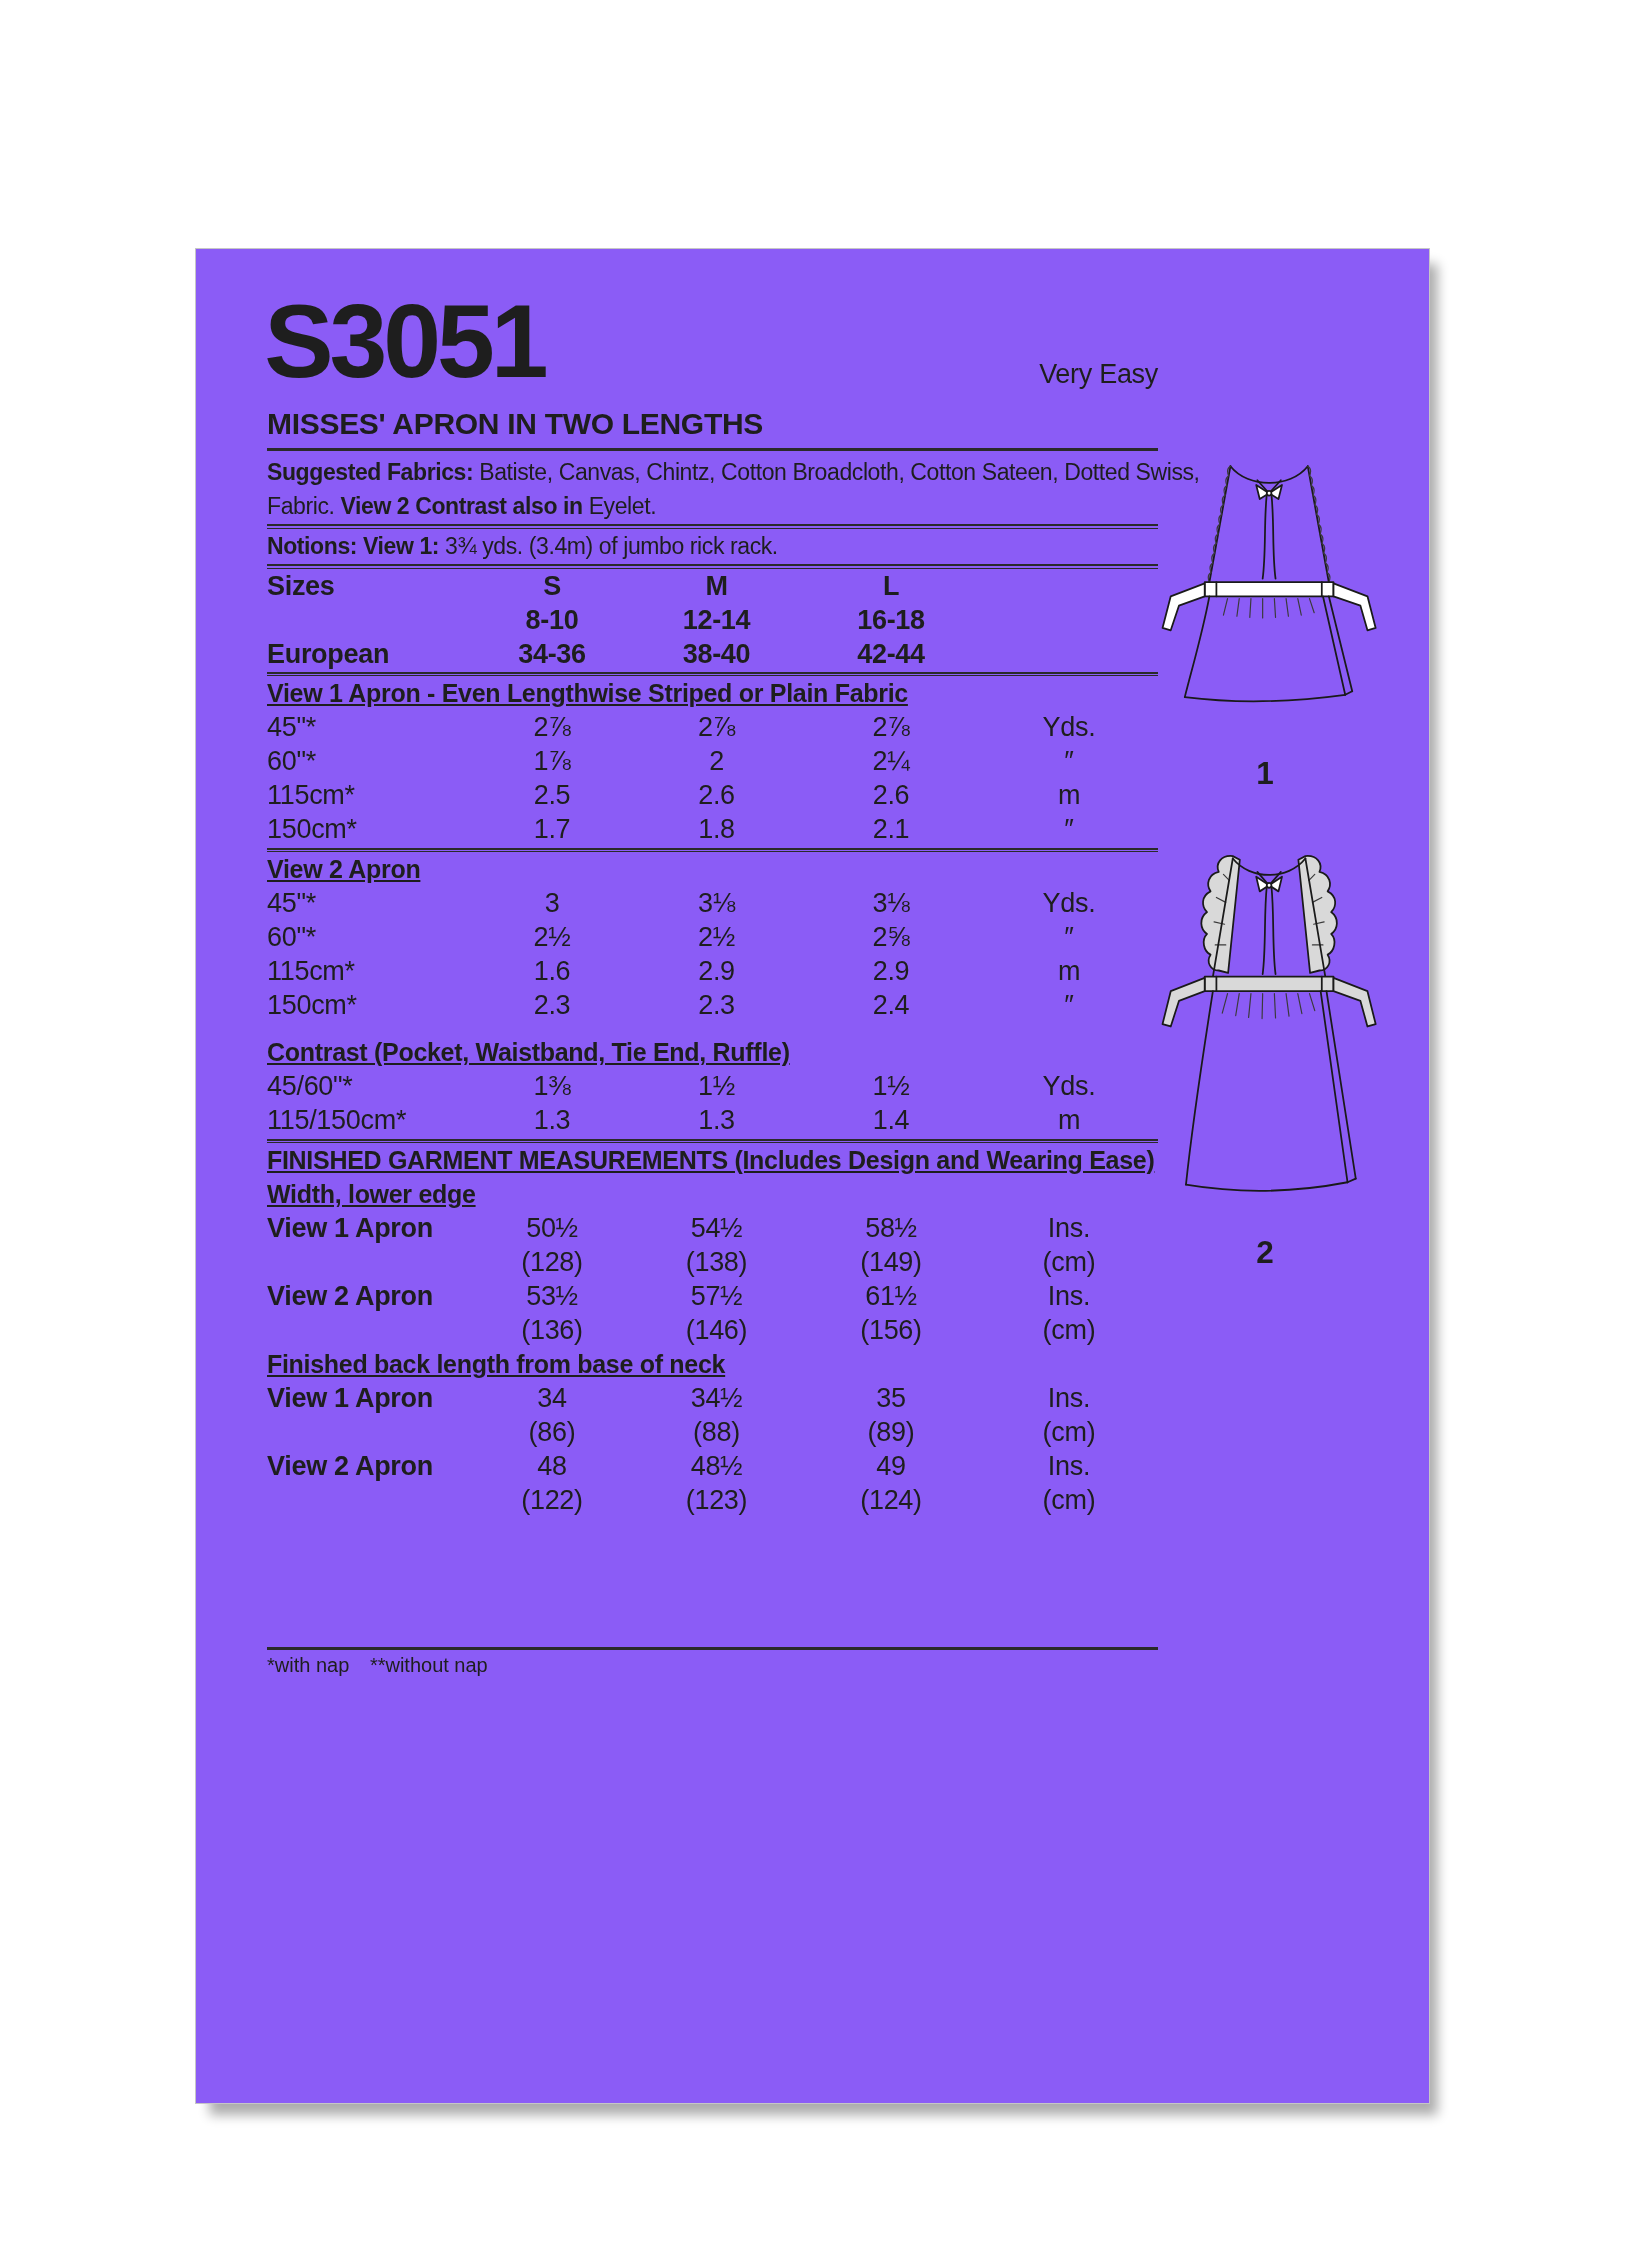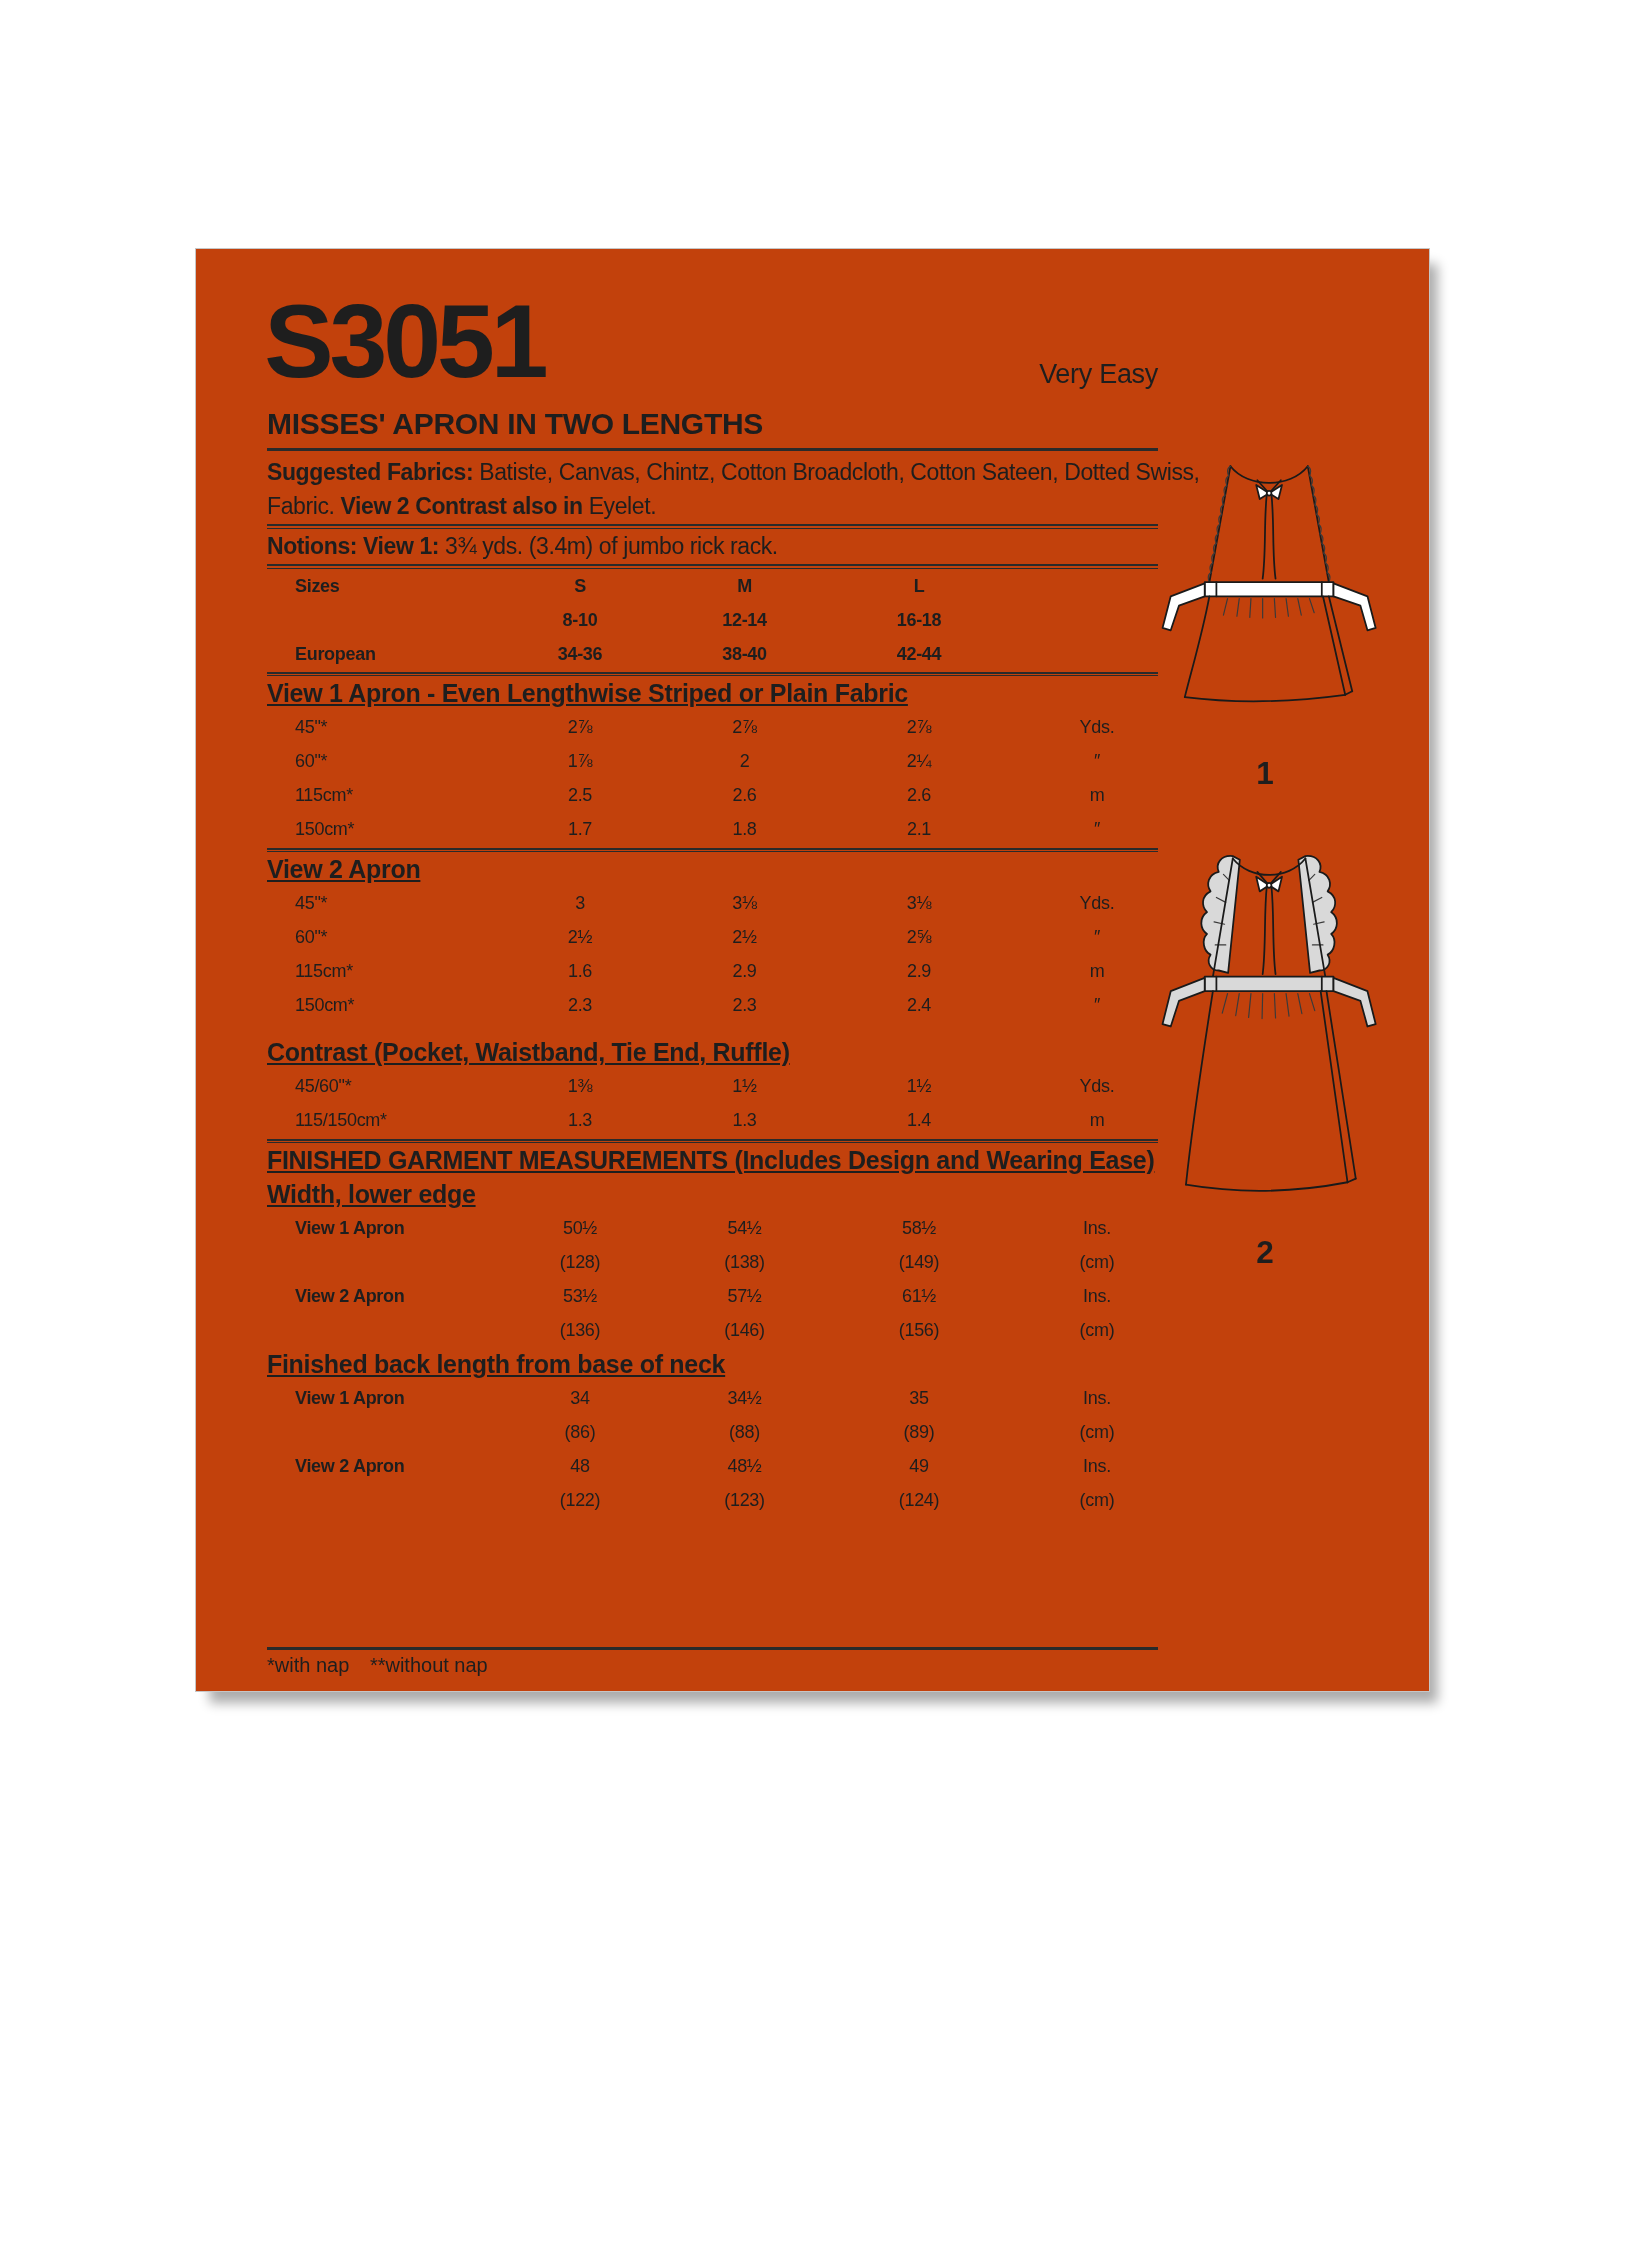--- a/index.html
+++ b/index.html
@@ -2,36 +2,36 @@
 <html style="font-size:11px"><head>
 <meta charset="utf-8">
 <style>
   html,body{margin:0;padding:0;}
   body{
     width:1645px;height:2261px;background:#ffffff;position:relative;
     font-family:"Liberation Sans","DejaVu Sans",sans-serif;color:#1e1e1e;
     -webkit-font-smoothing:antialiased;
   }
   .page{
-    position:absolute;left:195px;top:248px;width:1235px;height:1444px;
-    background:#c2410c;border:1.4px solid #c6c6c6;box-sizing:border-box;
+    position:absolute;left:195px;top:248px;width:1235px;height:1856px;
+    background:#8b5cf6;border:1.4px solid #c6c6c6;box-sizing:border-box;
     box-shadow:11px 13.7px 11px -2.7px rgba(0,0,0,0.33);
   }
   .content{position:absolute;left:71px;top:51px;width:891px;}
   .header{position:relative;height:91px;}
   .code{position:absolute;left:-2.7px;top:-9.6px;font-size:104px;font-weight:bold;letter-spacing:-4.1px;line-height:103px;}
   .very-easy{position:absolute;right:0;bottom:1.4px;font-size:27px;letter-spacing:-0.3px;}
   .title{margin-top:16.4px;font-size:30px;font-weight:bold;letter-spacing:-0.3px;height:34px;line-height:34px;white-space:nowrap;}
   .rule-t{height:3.4px;background:#2a2a2a;margin-top:6.2px;}
   .rule-b{height:3.4px;background:#2a2a2a;}
   .para{margin-top:4.1px;}
   .pline{height:34px;line-height:34px;font-size:23px;letter-spacing:-0.4px;white-space:nowrap;}
   .b{font-weight:bold;}
   .rule-d{margin-top:1.4px;height:1.4px;border-top:2.7px solid #2a2a2a;border-bottom:1.4px solid #2a2a2a;}
-  .row{display:grid;grid-template-columns:206px 158px 171px 178px 178px;height:34px;line-height:34px;font-size:18px;letter-spacing:-0.3px;margin-left:28px;}
+  .row{display:grid;grid-template-columns:206px 158px 171px 178px 178px;height:34px;line-height:34px;font-size:27px;letter-spacing:-0.3px;}
   .row span{display:block;white-space:nowrap;}
   .lbl{text-align:left;}
   .val,.unit{text-align:center;}
   .sec-head{height:34px;line-height:34px;font-size:25px;font-weight:bold;letter-spacing:-0.3px;white-space:nowrap;text-decoration:underline;}
   .mt6{margin-top:13px;}
   .gap{height:130px;}
   .footnote{height:30px;line-height:30px;font-size:20px;}
   .footnote span + span{margin-left:20.6px;}
   .illus{position:absolute;left:956px;}
   .illus.v1{top:209px;}

